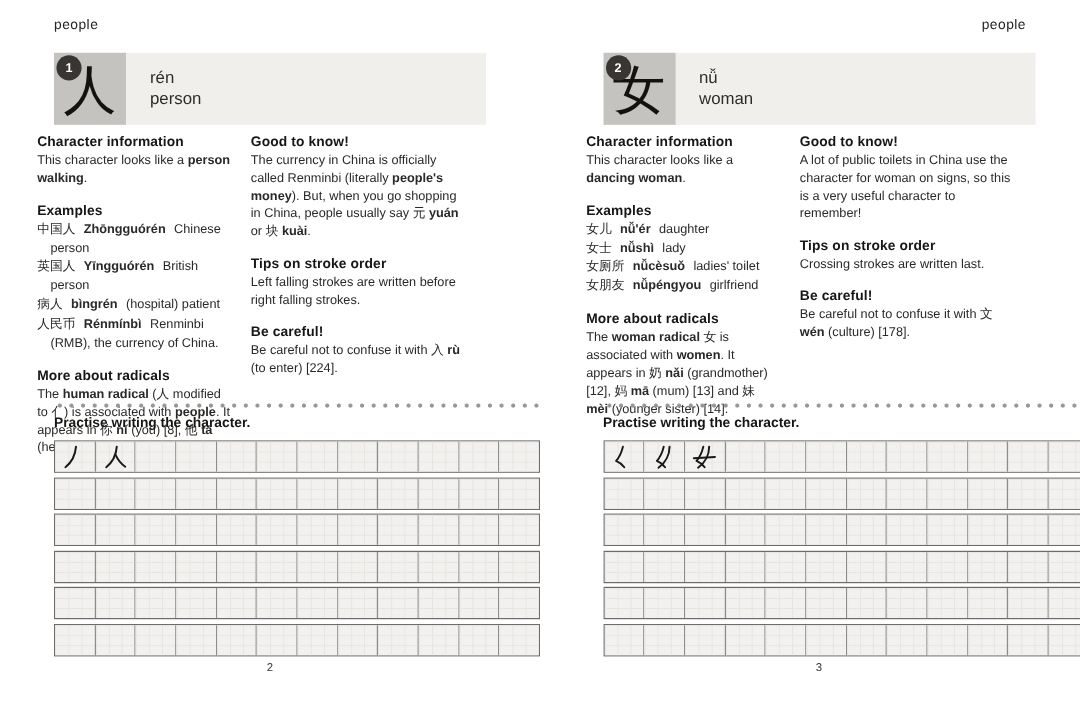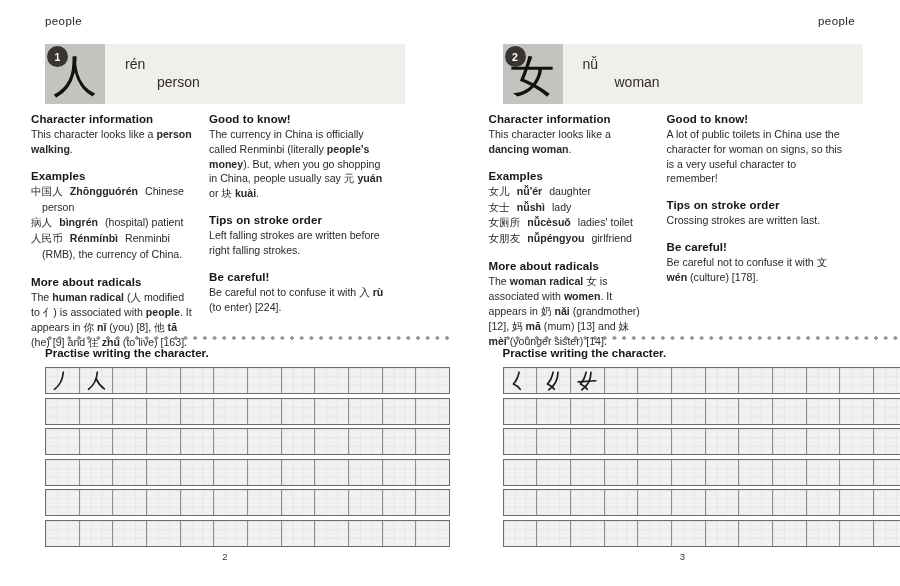--- a/index.html
+++ b/index.html
@@ -16,21 +16,21 @@
   .header-box { position:absolute; top:44px; left:45px; width:360px; height:60px;
     display:flex; background:#f1efec; }
   .char-square { position:relative; width:60px; height:60px; background:#c4c3c0;
     display:flex; align-items:center; justify-content:center; flex:none; }
   .big-char { font-family:"DejaVu Serif", serif; font-size:44px; line-height:1; color:#141210; margin-top:4px; }
   .badge { position:absolute; top:2px; left:2px; width:21px; height:21px; border-radius:50%;
     background:#383532; color:#fff; font-size:10.5px; font-weight:bold;
     display:flex; align-items:center; justify-content:center; }
   .header-text { padding:11px 0 12px 20px; }
   .pinyin-big { font-size:14px; color:#2e2b29; line-height:1.3; }
-  .meaning-big { font-size:14px; color:#2e2b29; line-height:1.3;margin-left:32px; }
+  .meaning-big { font-size:14px; color:#2e2b29; line-height:1.3; }
 
   
   .cols { position:absolute; top:113px; left:31px; width:360px; display:flex; gap:17px; }
   .col-a { width:161px; flex:none; }
   .col-b { flex:1; }
   .sec + .sec { margin-top:13px; }
   h3.sec-h { font-size:11.5px; font-weight:bold; color:#181614; margin-bottom:2px; letter-spacing:.1px; }
   p.body { font-size:10.6px; line-height:1.4; color:#2b2927; }
   p.body .b { font-weight:bold; }
   .ex-list { margin-top:1px; }
@@ -80,20 +80,21 @@
     <div class="cols">
       <div class="col-a">
         <div class="sec">
           <h3 class="sec-h">Character information</h3>
           <p class="body"><span>This character looks like a </span><span class="b">person walking</span><span>.</span></p>
         </div>
         <div class="sec">
           <h3 class="sec-h">Examples</h3>
           <div class="ex-list">
             <div class="ex-item"><span class="ex-hanzi">中国人</span><span class="ex-pinyin">Zhōngguórén</span><span>Chinese person</span></div>
+            <div class="ex-item"><span class="ex-hanzi">英国人</span><span class="ex-pinyin">Yīngguórén</span><span>British person</span></div>
             <div class="ex-item"><span class="ex-hanzi">病人</span><span class="ex-pinyin">bìngrén</span><span>(hospital) patient</span></div>
             <div class="ex-item"><span class="ex-hanzi">人民币</span><span class="ex-pinyin">Rénmínbì</span><span>Renminbi (RMB), the currency of China.</span></div>
           </div>
         </div>
         <div class="sec">
           <h3 class="sec-h">More about radicals</h3>
           <p class="body"><span>The </span><span class="b">human radical</span><span> (人 modified to 亻) is associated with </span><span class="b">people</span><span>. It appears in 你 </span><span class="b">nǐ</span><span> (you) [8], 他 </span><span class="b">tā</span><span> (he) [9] and 住 </span><span class="b">zhù</span><span> (to live) [163].</span></p>
         </div>
       </div>
       <div class="col-b">

